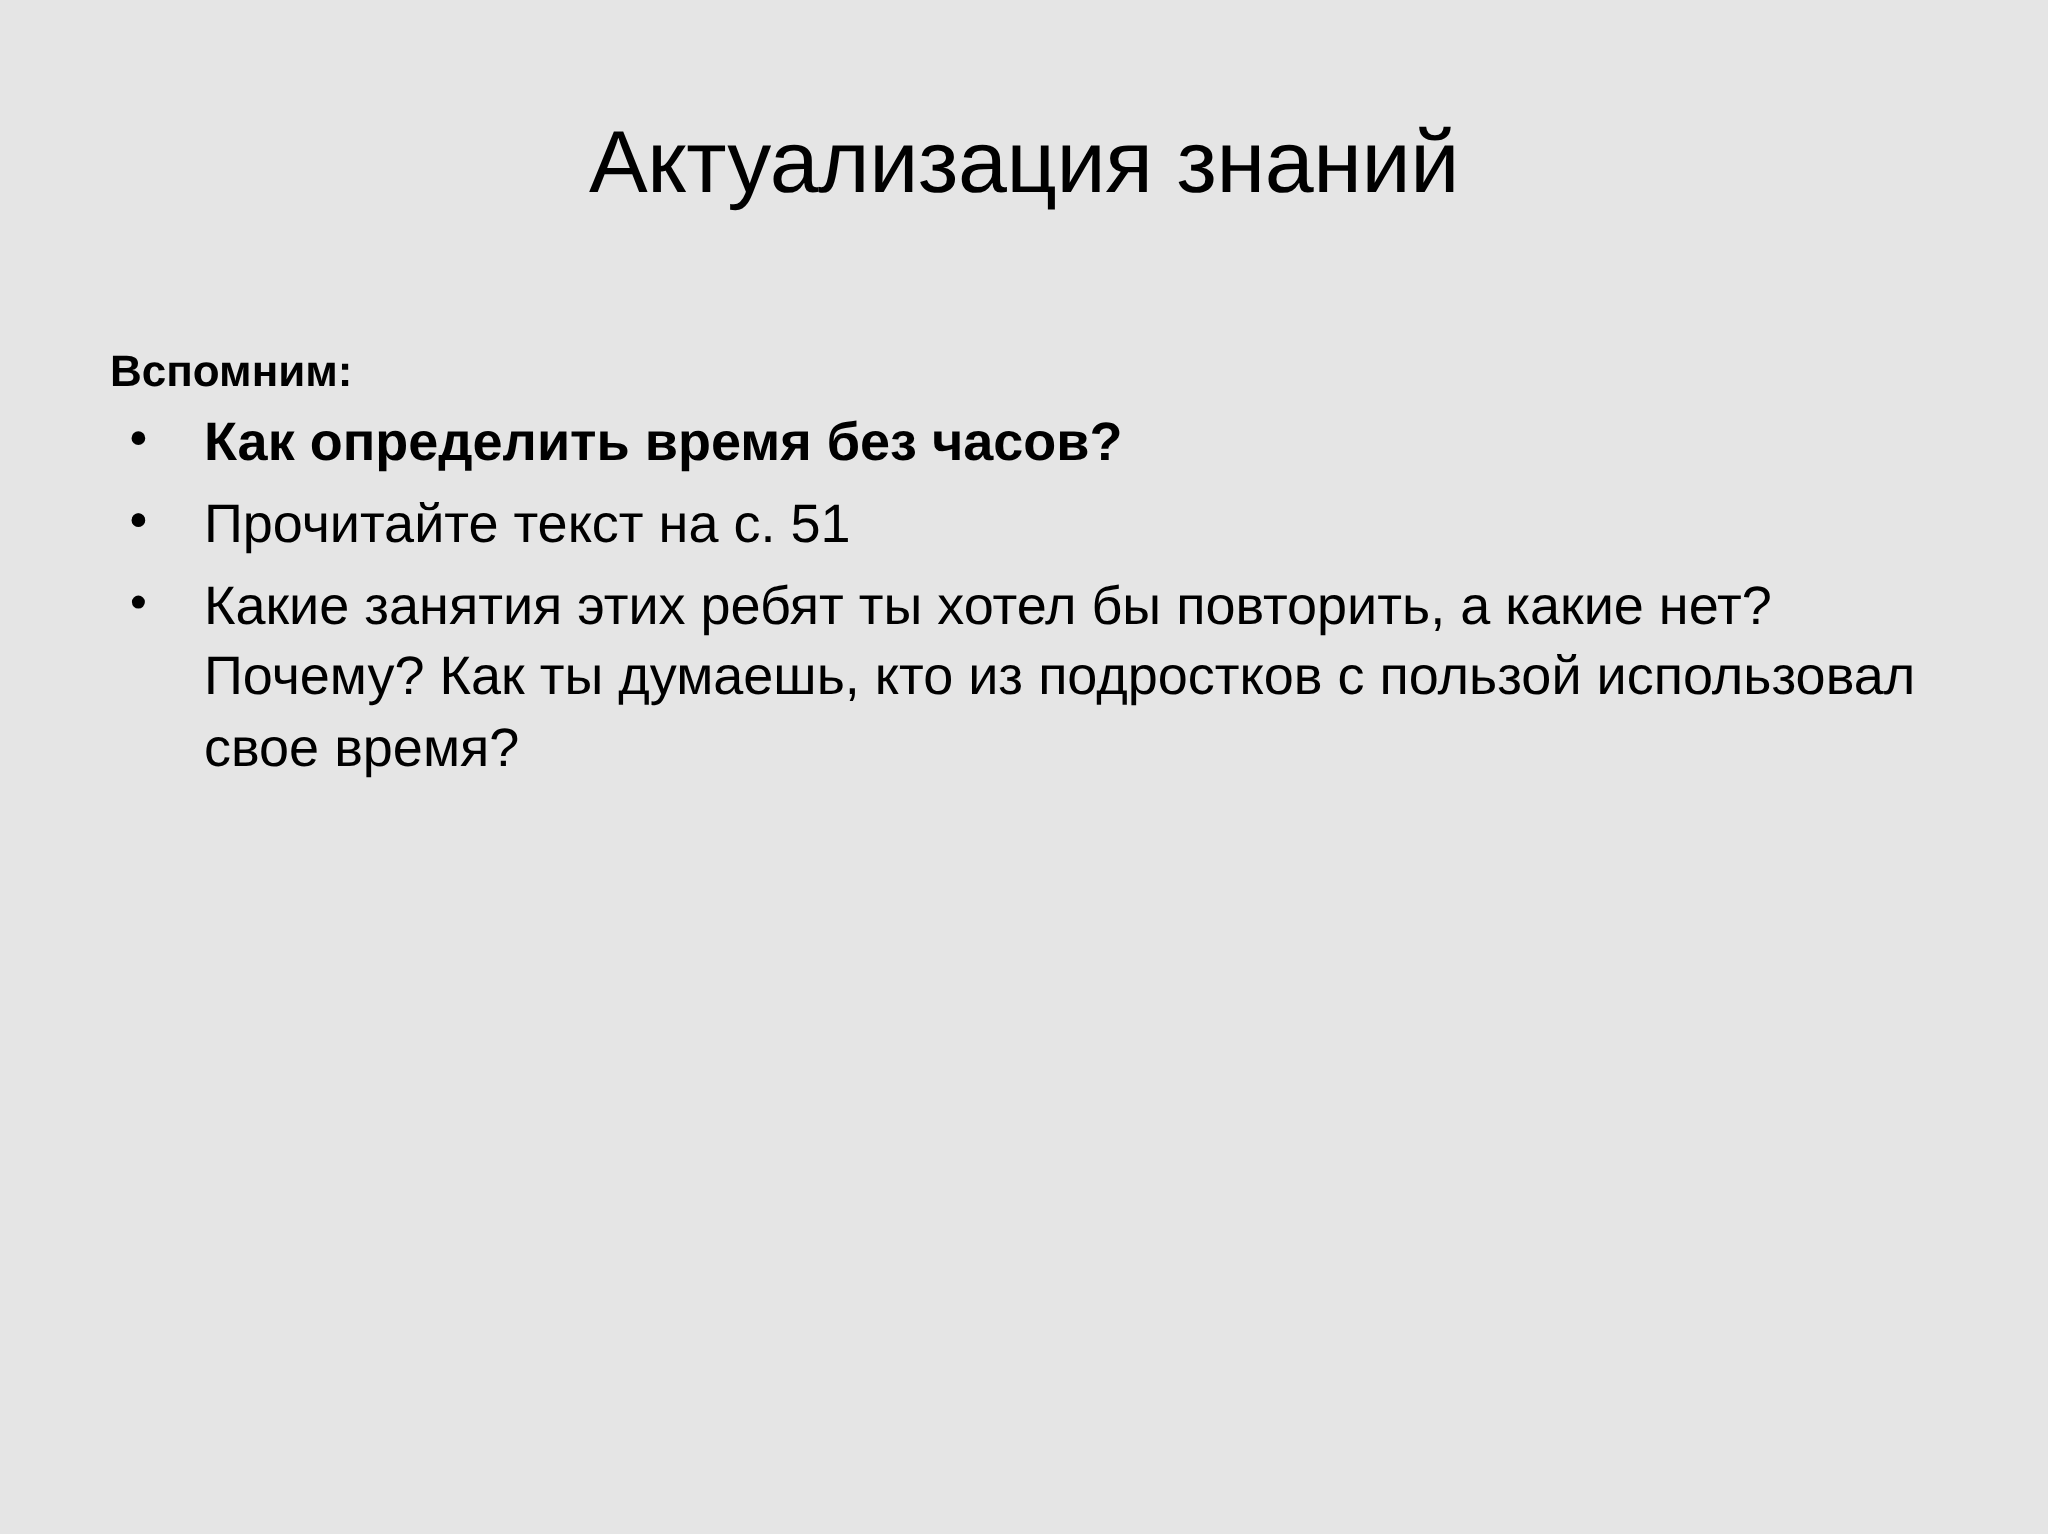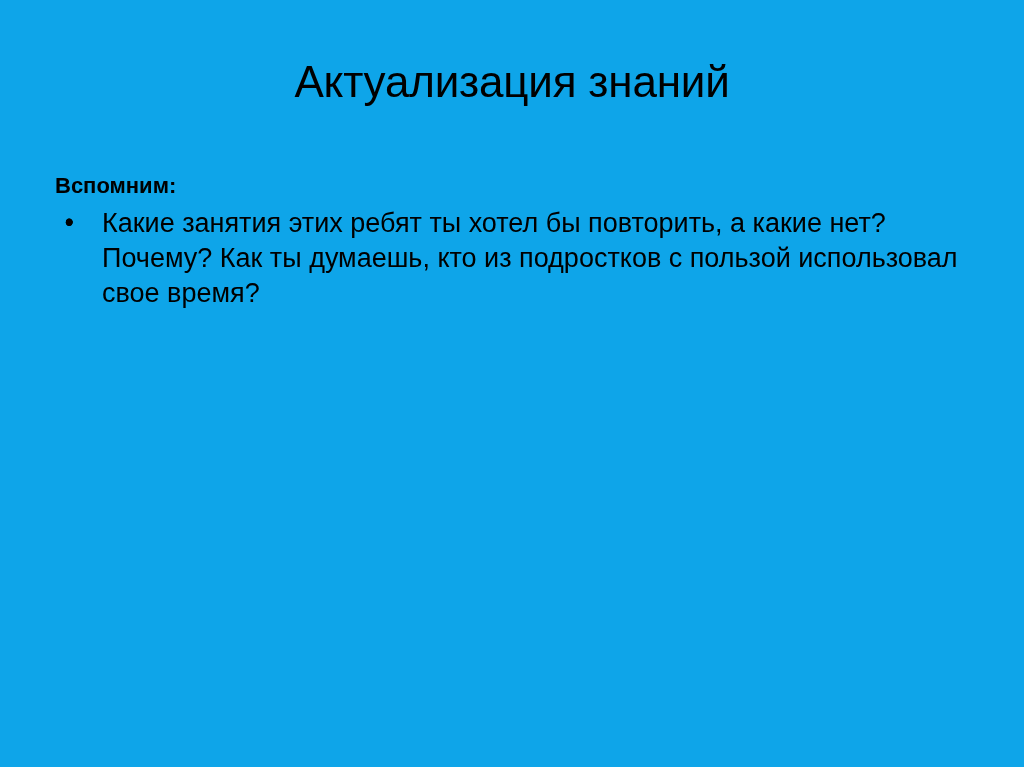--- a/index.html
+++ b/index.html
@@ -11,21 +11,21 @@
     width: 1024px;
     height: 767px;
     font-family: "Liberation Sans", sans-serif;
     color: #000000;
     overflow: hidden;
   }
   .slide {
     position: relative;
     width: 1024px;
     height: 767px;
-    background: #0ea5e9;
+    background: #e5e5e5;
     box-sizing: border-box;
     padding-left: 36px;
   }
   .slide-title {
     position: absolute;
     top: 58px;
     left: 0;
     width: 1024px;
     text-align: center;
     font-size: 44px;
@@ -83,30 +83,32 @@
 
   <div class="slide-title">Актуализация знаний</div>
 
   <div class="body-block">
 
     <div class="heading-line">Вспомним:</div>
 
     <ul class="bullets bold-list group-a">
       <li>
         <span class="bullet-dot">•</span>
+        <span>Как определить время без часов?</span>
       </li>
       <li>
         <span class="bullet-dot">•</span>
       </li>
     </ul>
 
 
     <ul class="bullets group-b">
       <li>
         <span class="bullet-dot">•</span>
+        <span>Прочитайте текст на с. 51</span>
       </li>
       <li>
         <span class="bullet-dot">•</span>
         <span>Какие занятия этих ребят ты хотел бы повторить, а какие нет? Почему? Как ты думаешь, кто из подростков с пользой использовал свое время?</span>
       </li>
     </ul>
 
   </div>
 </div>
 

